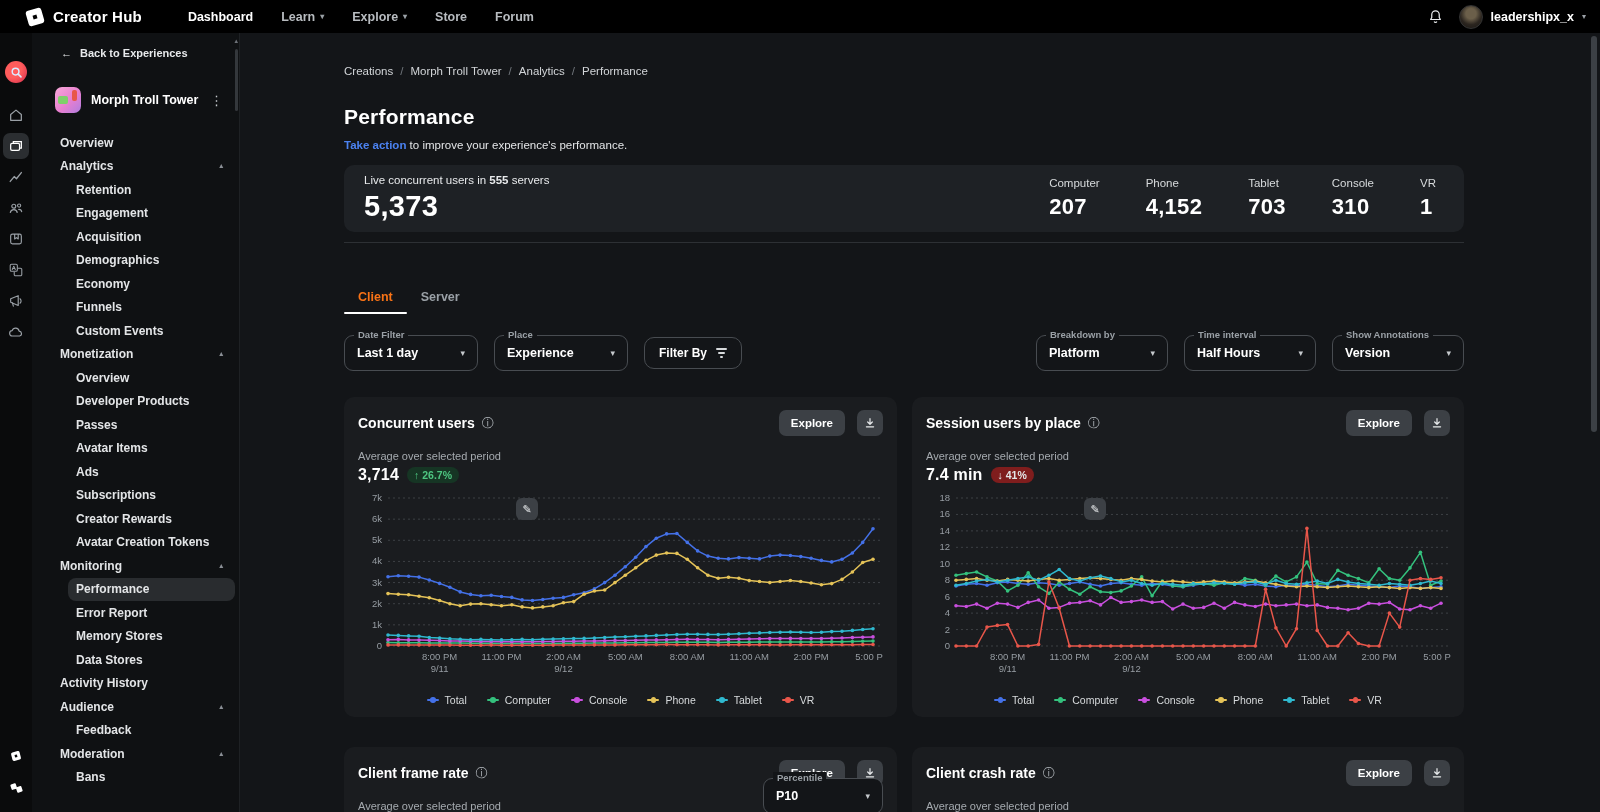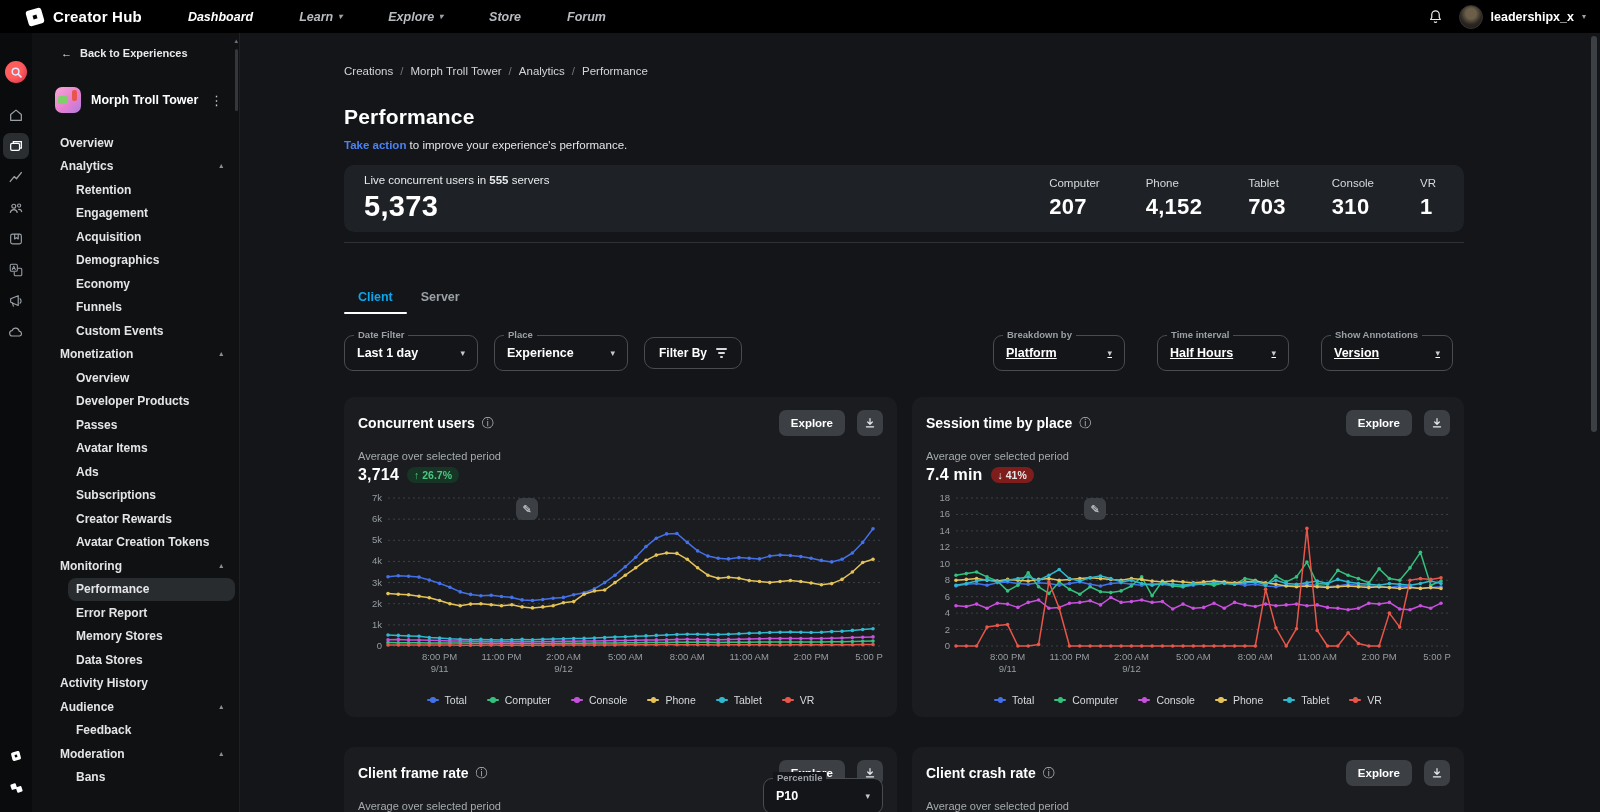--- a/index.html
+++ b/index.html
@@ -6,21 +6,21 @@
   html,body { width:1600px; height:812px; overflow:hidden; background:#0e0f11; }
   body { font-family:"Liberation Sans", sans-serif; color:#fff; position:relative; }
 
   
   .topbar { height:33px; background:#000; display:flex; align-items:center; padding:0 14px 0 26px; position:relative; z-index:5; }
   .brand { display:flex; align-items:center; gap:9px; margin-right:34px; }
   .brand-logo { width:18px; height:18px; position:relative; }
   .brand-logo .sq { position:absolute; inset:1px; background:#fff; border-radius:3px; transform:rotate(-16deg); }
   .brand-logo .hole { position:absolute; left:7px; top:7px; width:4px; height:4px; background:#000; transform:rotate(-16deg); }
   .brand-name { font-size:15px; font-weight:800; letter-spacing:.2px; }
-  .topnav { display:flex; align-items:center; gap:22px;font-style:italic; }
+  .topnav { display:flex; align-items:center; gap:4px; }
   .topnav .nav-item { font-size:12.5px; font-weight:700; color:#b8bcc0; padding:6px 12px; border-radius:6px; cursor:pointer; display:flex; align-items:center; gap:5px; }
   .topnav .nav-item.active { color:#fff; }
   .caret { font-size:8px; color:#9aa0a6; }
   .topbar-right { margin-left:auto; display:flex; align-items:center; gap:16px; }
   .bell svg { display:block; }
   .user { display:flex; align-items:center; gap:8px; }
   .avatar { width:24px; height:24px; border-radius:50%; background:radial-gradient(circle at 50% 35%, #6b5f4a 0 28%, #2c2620 60%, #171512 100%); border:1px solid #333; }
   .username { font-size:12.5px; font-weight:700; }
 
   
@@ -69,34 +69,34 @@
   .live-label b { font-weight:800; }
   .live-total { font-size:29px; font-weight:800; margin-top:4px; letter-spacing:.3px; }
   .plat-cols { display:flex; gap:46px; padding-right:8px; }
   .plat-col .p-label { font-size:11.5px; color:#d7dadc; display:block; }
   .plat-col .p-value { font-size:22px; font-weight:700; margin-top:5px; display:block; letter-spacing:.3px; }
   .divider { height:1px; background:#2d3034; margin-top:10px; }
 
   
   .tabs { display:flex; margin-top:47px; }
   .tab { font-size:12.5px; font-weight:700; color:#9aa0a6; padding:0 14px 10px; cursor:pointer; position:relative; }
-  .tab.active { color:#0ea5e9; }
+  .tab.active { color:#f97316; }
   .tab.active:after { content:""; position:absolute; left:0; right:0; bottom:0; height:2px; background:#fff; border-radius:2px; }
 
   
   .filters { margin-top:21px; display:flex; align-items:center; gap:16px; position:relative; height:36px; }
   .dd { position:relative; height:36px; border:1px solid #484c51; border-radius:9px; display:flex; align-items:center; padding:0 12px; min-width:134px; cursor:pointer; background:#131518; }
   .dd .dd-label { position:absolute; top:-7px; left:9px; font-size:9.5px; color:#9aa0a6; background:#131518; padding:0 4px; font-weight:600; }
   .dd .dd-value { font-size:12.5px; font-weight:700; }
   .dd .dd-caret { margin-left:auto; padding-left:18px; font-size:9px; color:#c6cacd; }
   .filter-btn { height:32px; border:1px solid #484c51; border-radius:10px; display:flex; align-items:center; gap:9px; padding:0 14px; font-size:12px; font-weight:700; cursor:pointer; color:#fff; background:transparent; }
   .funnel { display:inline-flex; flex-direction:column; gap:2.5px; align-items:center; }
   .funnel i { display:block; height:1.8px; background:#d7dadc; border-radius:1px; }
   .funnel i:nth-child(1){width:11px;} .funnel i:nth-child(2){width:7px;} .funnel i:nth-child(3){width:3.5px;}
-  .filters-right { position:absolute; right:11px; display:flex; gap:32px;text-decoration:underline; }
+  .filters-right { position:absolute; right:0; display:flex; gap:16px; }
   .filters-right .dd { min-width:132px; }
 
   
   .cards-grid { margin-top:26px; display:grid; grid-template-columns:553px 552px; column-gap:15px; row-gap:30px; }
   .card { background:#1a1c1f; border-radius:10px; padding:13px 14px; position:relative; }
   .chart-card { height:320px; }
   .small-card { height:160px; }
   .card-head { display:flex; align-items:center; }
   .card-title { font-size:14px; font-weight:800; display:flex; align-items:center; gap:7px; }
   .info-icon { font-size:12px; color:#b3b8bd; font-weight:400; }
@@ -802,21 +802,21 @@
               <span class="legend-item">
                 <span class="lg-marker" style="background: rgb(232, 86, 74);"></span>
                 <span>VR</span>
               </span>
             </div>
         </section>
 
         <section class="card chart-card">
           <div class="card-head">
             <span class="card-title">
-                <span>Session time by place</span>
+                <span>Session users by place</span>
                 <span class="info-icon">ⓘ</span>
               </span>
             <span class="card-actions">
               <button class="explore-btn">Explore</button>
               <button class="dl-btn">
                   <svg width="12" height="12" viewBox="0 0 14 14">
                     <path d="M7 2v6M4.3 5.8L7 8.5l2.7-2.7M2.8 11.5h8.4" fill="none" stroke="#e8eaec" stroke-width="1.4" stroke-linecap="round" stroke-linejoin="round"></path>
                   </svg>
                 </button>
             </span>

